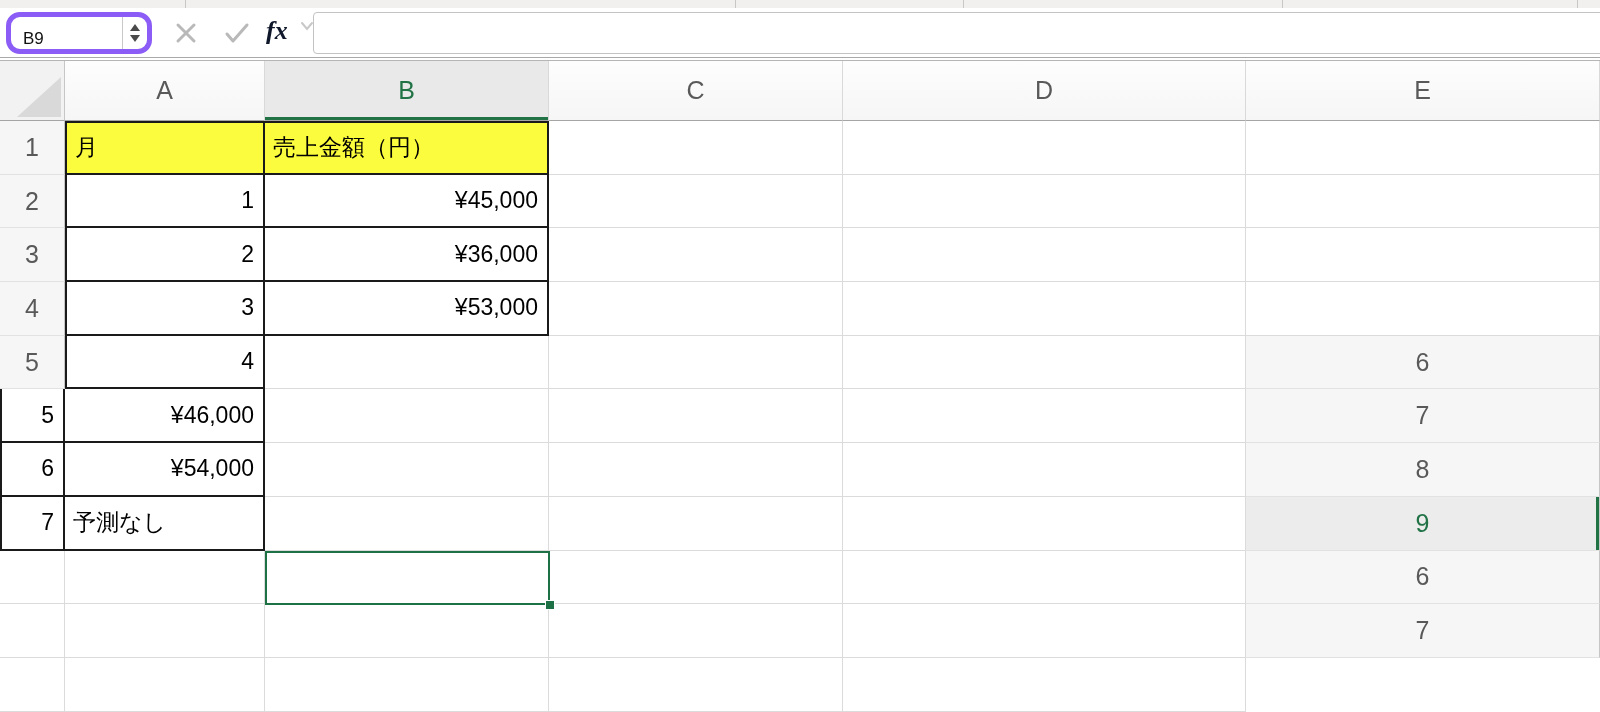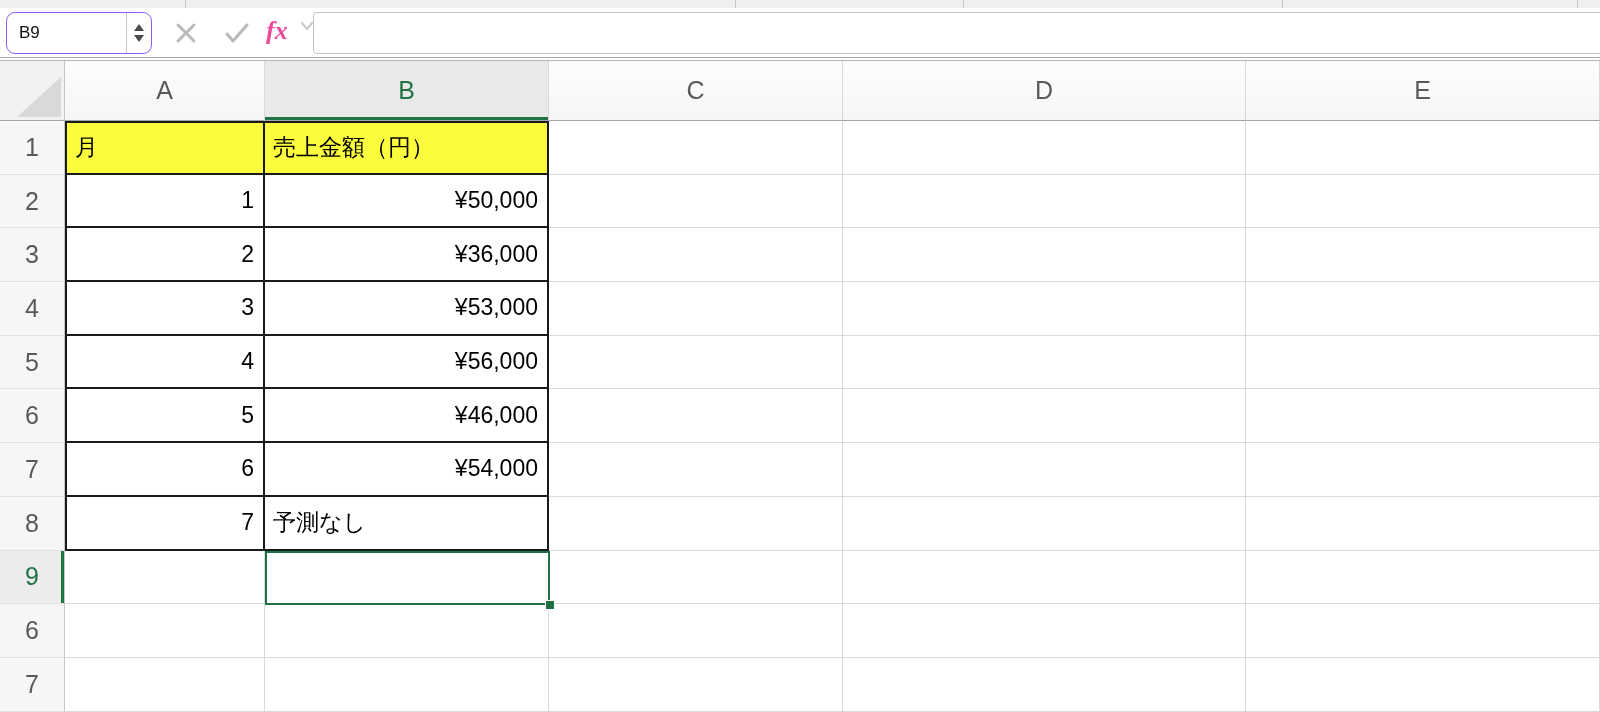--- a/index.html
+++ b/index.html
@@ -9,33 +9,33 @@
   
   .ribbon-strip { position:absolute; left:0; top:0; width:1600px; height:8px; background:#f1f0ef; }
   .ribbon-strip .tick { position:absolute; top:0; width:1px; height:8px; background:#c9c7c5; }
 
   
   .fbar { position:absolute; left:0; top:8px; width:1600px; height:50px; background:#fff;
           border-bottom:1px solid #a9a9a9; }
   .fbar-gap { position:absolute; left:0; top:58px; width:1600px; height:3px; background:#fff;
           border-bottom:1px solid #b5b5b5; }
   .namebox { position:absolute; left:6px; top:4px; width:146px; height:42px; background:#fff;
-          border:1px solid #8b5cf6; border-radius:9px; display:flex; align-items:center; }
+          border:5px solid #8b5cf6; border-radius:14px; display:flex; align-items:flex-end; }
   .nb-text { padding-left:12px; font-size:17px; color:#111; flex:1; }
   .stepper { width:25px; height:100%; border-left:1px solid #c9c9c9; display:flex; flex-direction:column;
           align-items:center; justify-content:center; gap:4px; }
   .tri-up { width:0; height:0; border-left:5.5px solid transparent; border-right:5.5px solid transparent;
           border-bottom:7px solid #4a4a4a; }
   .tri-down { width:0; height:0; border-left:5.5px solid transparent; border-right:5.5px solid transparent;
           border-top:7px solid #4a4a4a; }
   .fbar svg { position:absolute; top:13px; }
   .icon-cancel { left:174px; }
   .icon-enter  { left:224px; }
   .fx { position:absolute; left:266px; top:8px; font-family:"Liberation Serif","DejaVu Serif",serif;
-        font-style:italic; font-weight:bold; font-size:26px; color:#ec4899;text-align:right; }
+        font-style:italic; font-weight:bold; font-size:26px; color:#0f172a;text-align:right; }
   .icon-chevron { left:300px; top:22px; }
   .f-input { position:absolute; left:313px; top:4px; width:1292px; height:42px; border:1px solid #c3c3c3;
         border-radius:4px 0 0 4px; background:#fff; font-size:17px; padding:0 10px; outline:none; color:#111; }
 
   
   #grid { position:absolute; left:0; top:61px; width:1600px; height:651px; display:grid; background:#fff; }
   .corner { background:#f3f2f2; border-right:1px solid #c6c6c6; border-bottom:1px solid #a5a5a5; position:relative; }
   .corner .tri { position:absolute; right:3px; bottom:3px; width:0; height:0;
         border-left:44px solid transparent; border-bottom:40px solid #d9d9d9; }
   .ch { background:linear-gradient(#fdfdfd,#f6f6f6); border-right:1px solid #d9d9d9; border-bottom:1px solid #a5a5a5;
@@ -101,39 +101,38 @@
     <div class="ch">D</div>
     <div class="ch">E</div>
     <div class="rh">1</div>
     <div class="c tb tb-l tb-t al fy">月</div>
     <div class="c tb tb-t al fy">売上金額（円）</div>
     <div class="c"></div>
     <div class="c"></div>
     <div class="c"></div>
     <div class="rh">2</div>
     <div class="c tb tb-l ar">1</div>
-    <div class="c tb ar">¥50,000</div>
+    <div class="c tb ar">¥45,000</div>
     <div class="c"></div>
     <div class="c"></div>
     <div class="c"></div>
     <div class="rh">3</div>
     <div class="c tb tb-l ar">2</div>
     <div class="c tb ar">¥36,000</div>
     <div class="c"></div>
     <div class="c"></div>
     <div class="c"></div>
     <div class="rh">4</div>
     <div class="c tb tb-l ar">3</div>
     <div class="c tb ar">¥53,000</div>
     <div class="c"></div>
     <div class="c"></div>
     <div class="c"></div>
     <div class="rh">5</div>
     <div class="c tb tb-l ar">4</div>
-    <div class="c tb ar">¥56,000</div>
     <div class="c"></div>
     <div class="c"></div>
     <div class="c"></div>
     <div class="rh">6</div>
     <div class="c tb tb-l ar">5</div>
     <div class="c tb ar">¥46,000</div>
     <div class="c"></div>
     <div class="c"></div>
     <div class="c"></div>
     <div class="rh">7</div>

